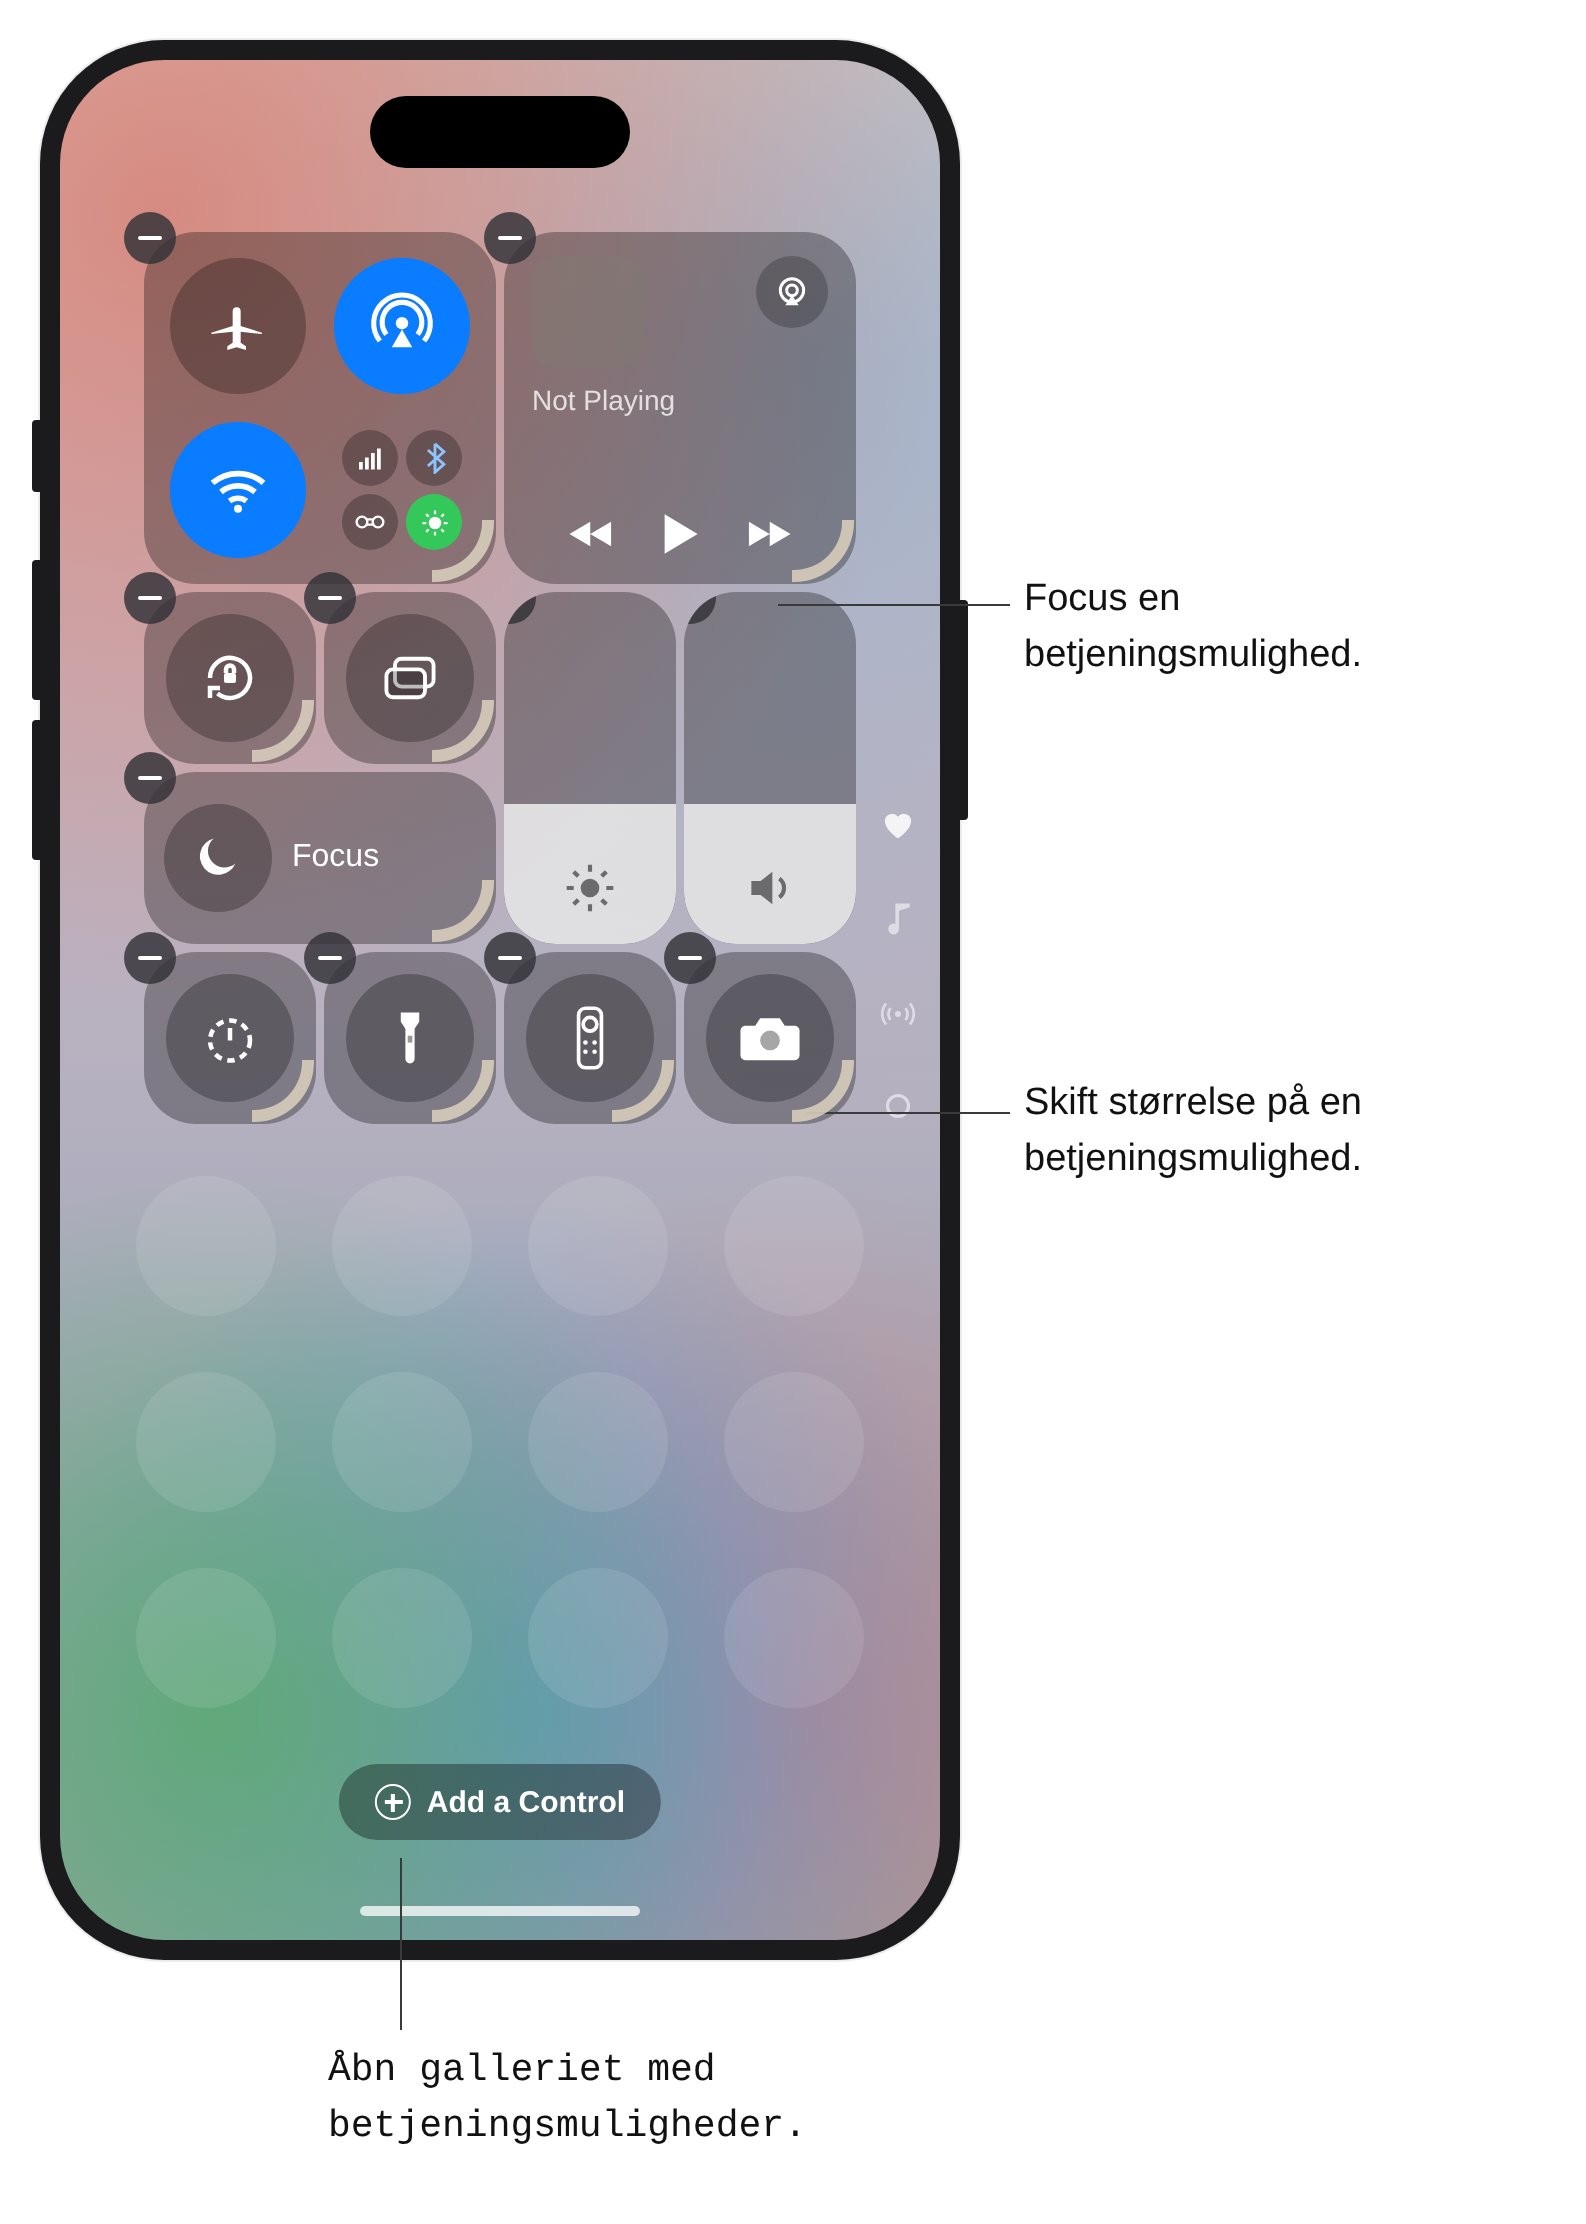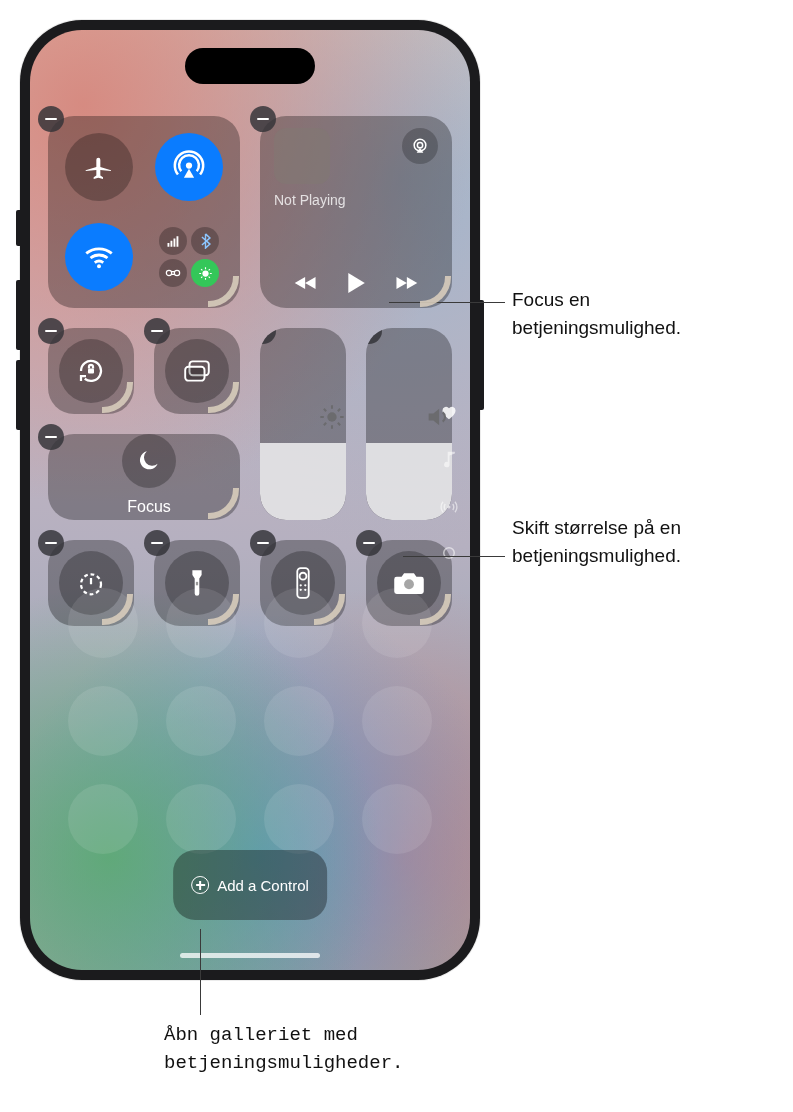--- a/index.html
+++ b/index.html
@@ -57,32 +57,31 @@
     z-index: 50;
   }
   .cc-grid {
     position: absolute;
     top: 86px;
     left: 28px;
     right: 28px;
     display: grid;
     grid-template-columns: repeat(4, 86px);
     grid-auto-rows: 86px;
-    gap: 20px;
+    gap: 4px;
     justify-content: center;
   }
 
   .tile {
     position: relative;
     background: rgba(0,0,0,0.30);
     border-radius: 26px;
     display: flex;
     align-items: center;
     justify-content: center;
-    flex-direction: column;
   }
   .remove-badge {
     position: absolute;
     top: -10px; left: -10px;
     width: 26px; height: 26px;
     border-radius: 50%;
     background: rgba(50,50,55,0.82);
     display: flex; align-items: center; justify-content: center;
     z-index: 3;
   }
@@ -143,22 +142,22 @@
   .round-inner { width:64px; height:64px; border-radius:50%; background: rgba(0,0,0,0.26); display:flex; align-items:center; justify-content:center; }
 
   .sidebar-icons { position:absolute; right:12px; top:374px; display:flex; flex-direction:column; gap:30px; align-items:center; }
   .sidebar-icons > div { color: rgba(255,255,255,0.55); }
   .placeholder { background: rgba(255,255,255,0.10); border-radius:50%; width:70px; height:70px; justify-self:center; align-self:center; }
   .ph-grid { position:absolute; top:550px; left:28px; right:28px; display:grid; grid-template-columns: repeat(4, 86px); grid-auto-rows:86px; gap:12px; justify-content:center; }
 
   .add-control {
     position:absolute; bottom:50px; left:50%; transform:translateX(-50%);
     background: rgba(0,0,0,0.34);
-    color:#fff; font-size:15px; font-weight:400;
-    padding:26px 18px; border-radius:22px;
+    color:#fff; font-size:15px; font-weight:700;
+    padding:10px 18px; border-radius:22px;
     display:flex; align-items:center; gap:8px;
   }
   .add-plus { width:18px; height:18px; border-radius:50%; border:1.6px solid #fff; display:flex; align-items:center; justify-content:center; position:relative; }
   .add-plus::before, .add-plus::after { content:""; position:absolute; background:#fff; }
   .add-plus::before { width:9px; height:1.6px; }
   .add-plus::after  { width:1.6px; height:9px; }
 
   .home-indicator { position:absolute; bottom:12px; left:50%; transform:translateX(-50%); width:140px; height:5px; border-radius:3px; background:rgba(255,255,255,0.75); }
 
   
@@ -421,20 +420,20 @@
       <span class="add-plus"></span>
       <span>Add a Control</span>
     </div>
 
     <div class="home-indicator"></div>
   </div>
 </div>
 
 <div class="callout" style="left:512px; top:286px; white-space:pre-line;">Focus en
 betjeningsmulighed.</div>
-<div class="callout" style="left:512px; top:514px; white-space:pre-line;">Skift størrelse på en
+<div class="callout" style="left:512px; top:538px; white-space:pre-line;">Skift størrelse på en
 betjeningsmulighed.</div>
 <div class="callout" style="left:164px; top:1022px; white-space:pre-line;font-family:Liberation Mono, monospace;">Åbn galleriet med
 betjeningsmuligheder.</div>
 
 <div class="callout-line" style="left:389px; top:302px; width:116px;"></div>
 <div class="callout-line" style="left:403px; top:556px; width:102px;"></div>
 <div class="callout-line vert" style="left:200px; top:929px; height:86px;"></div>
 
 </body></html>

